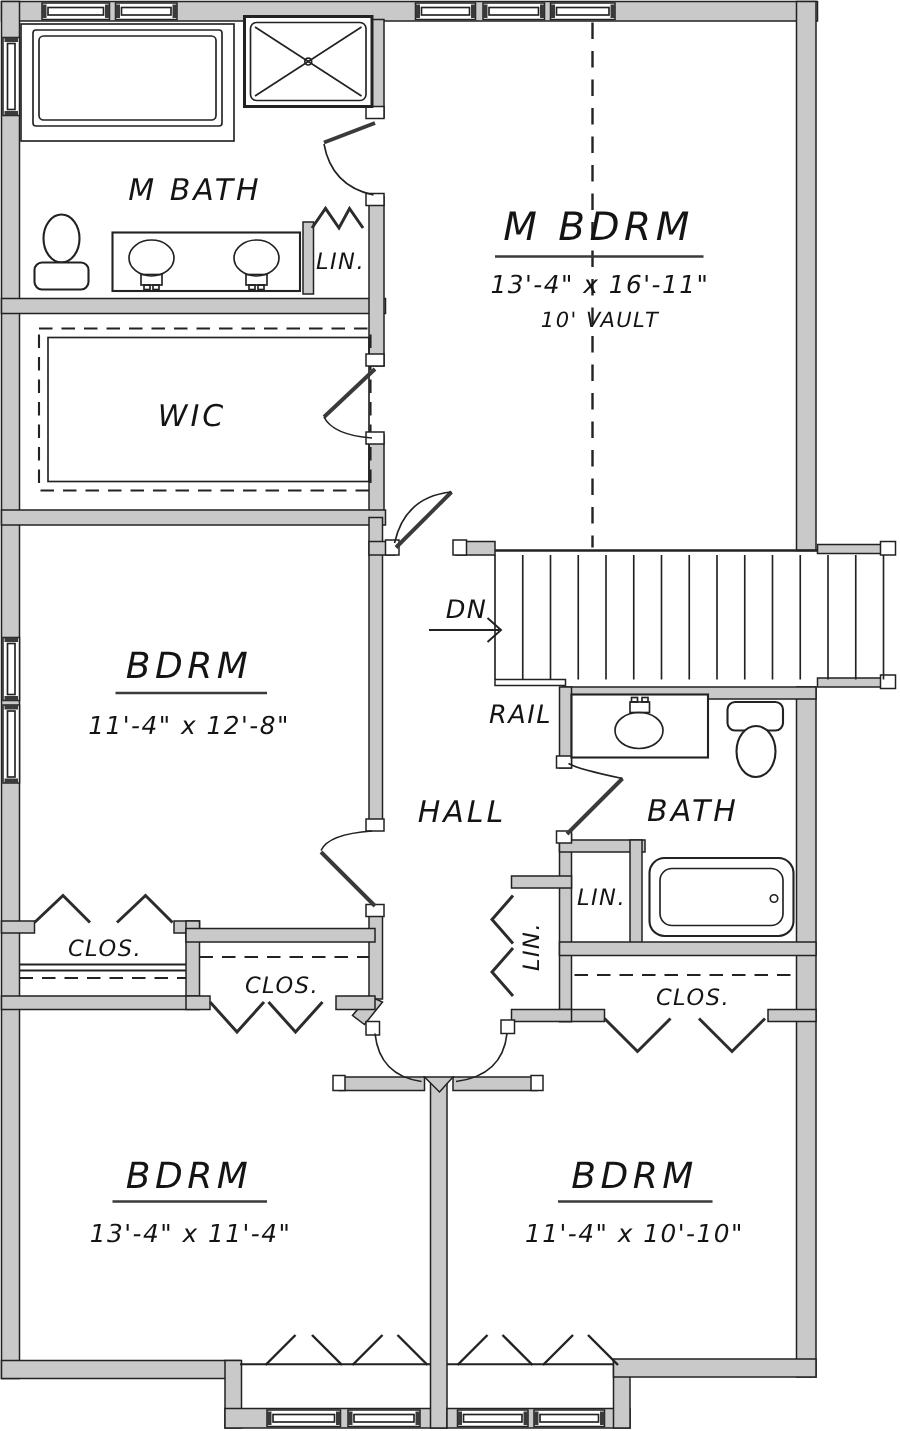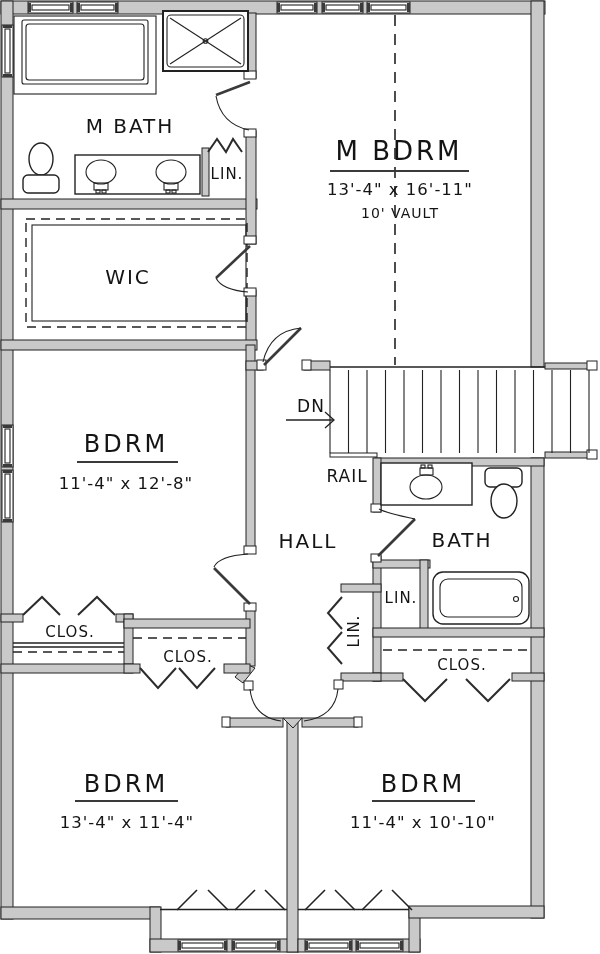--- a/index.html
+++ b/index.html
@@ -1,16 +1,16 @@
 <!DOCTYPE html>
 <html><head>
 <meta charset="utf-8">
 <style>
   html,body{margin:0;padding:0;background:#fff;}
-  #stage{width:560px;height:954px;position:relative;background:var(--bg,#fff);}
+  #stage{width:560px;height:954px;position:relative;background:var(--bg,#fff);font-style:italic;}
   svg{display:block;}
   .wall{fill:var(--wall-fill,#c9c9c9);stroke:var(--line,#222);stroke-width:1;}
   .cap{fill:#fff;stroke:var(--line,#222);stroke-width:1;}
   .thin{stroke:var(--line,#222);stroke-width:1.3;fill:none;}
   .thin2{stroke:var(--line,#222);stroke-width:1.6;fill:none;}
   .dash{stroke:var(--line,#222);stroke-width:1.4;fill:none;stroke-dasharray:9 6;}
   .fixture{fill:#fff;stroke:var(--line,#222);stroke-width:1.4;}
   .fxthin{fill:none;stroke:var(--line,#222);stroke-width:1.1;}
   .leaf{stroke:#3a3a3a;stroke-width:2.6;fill:none;}
   .arc{stroke:var(--line,#222);stroke-width:1.1;fill:none;}

